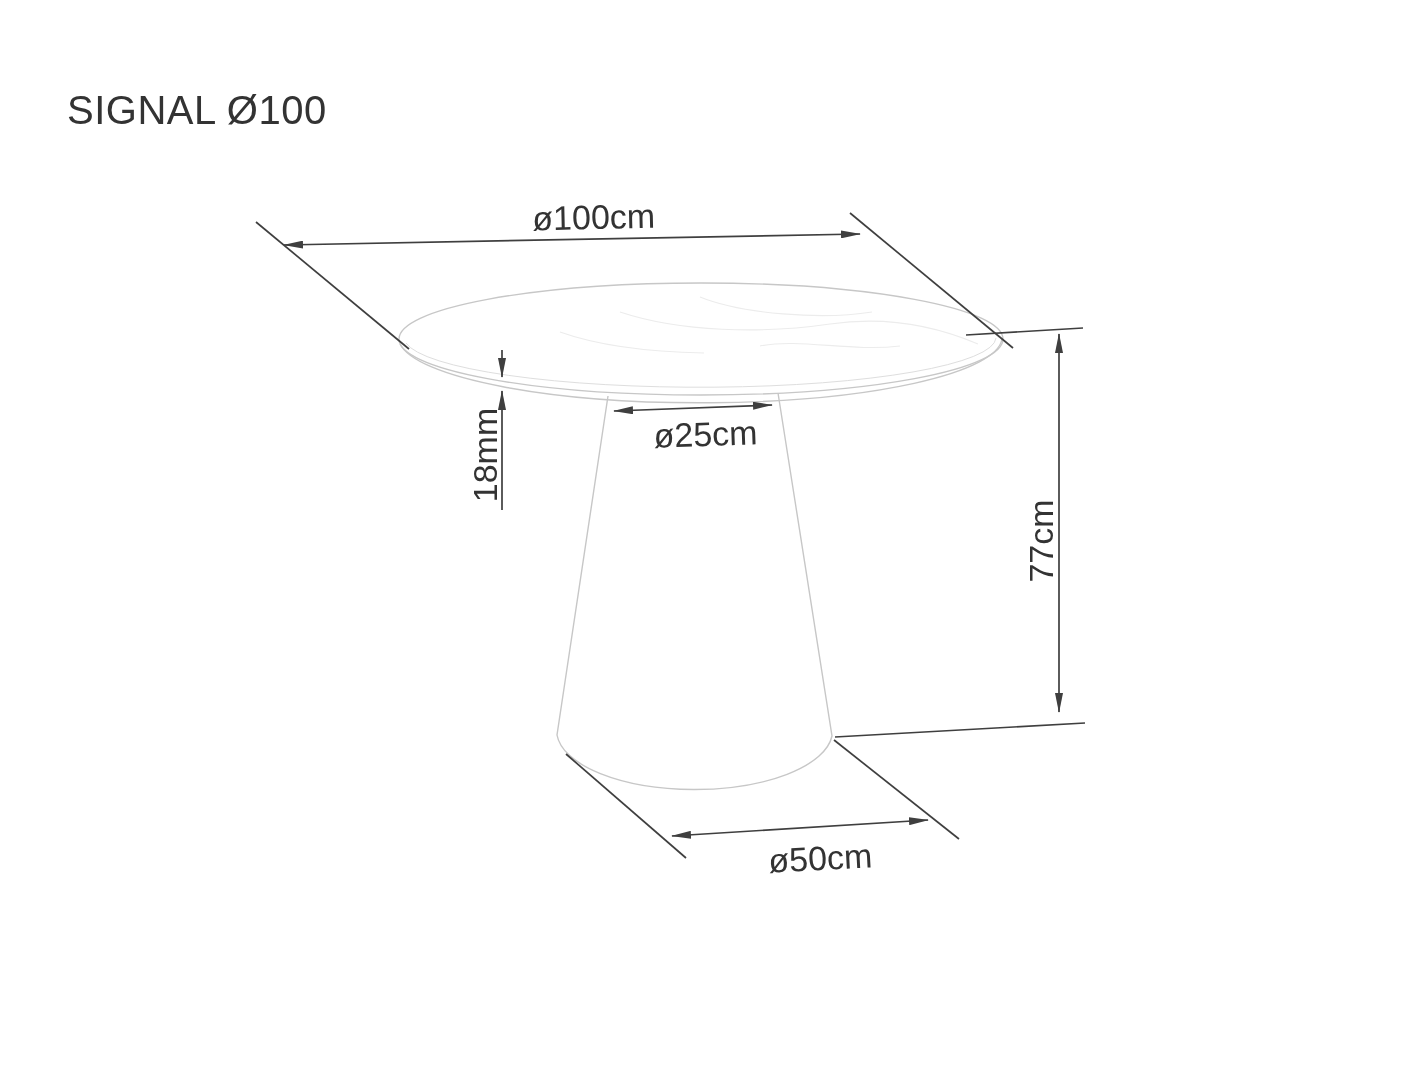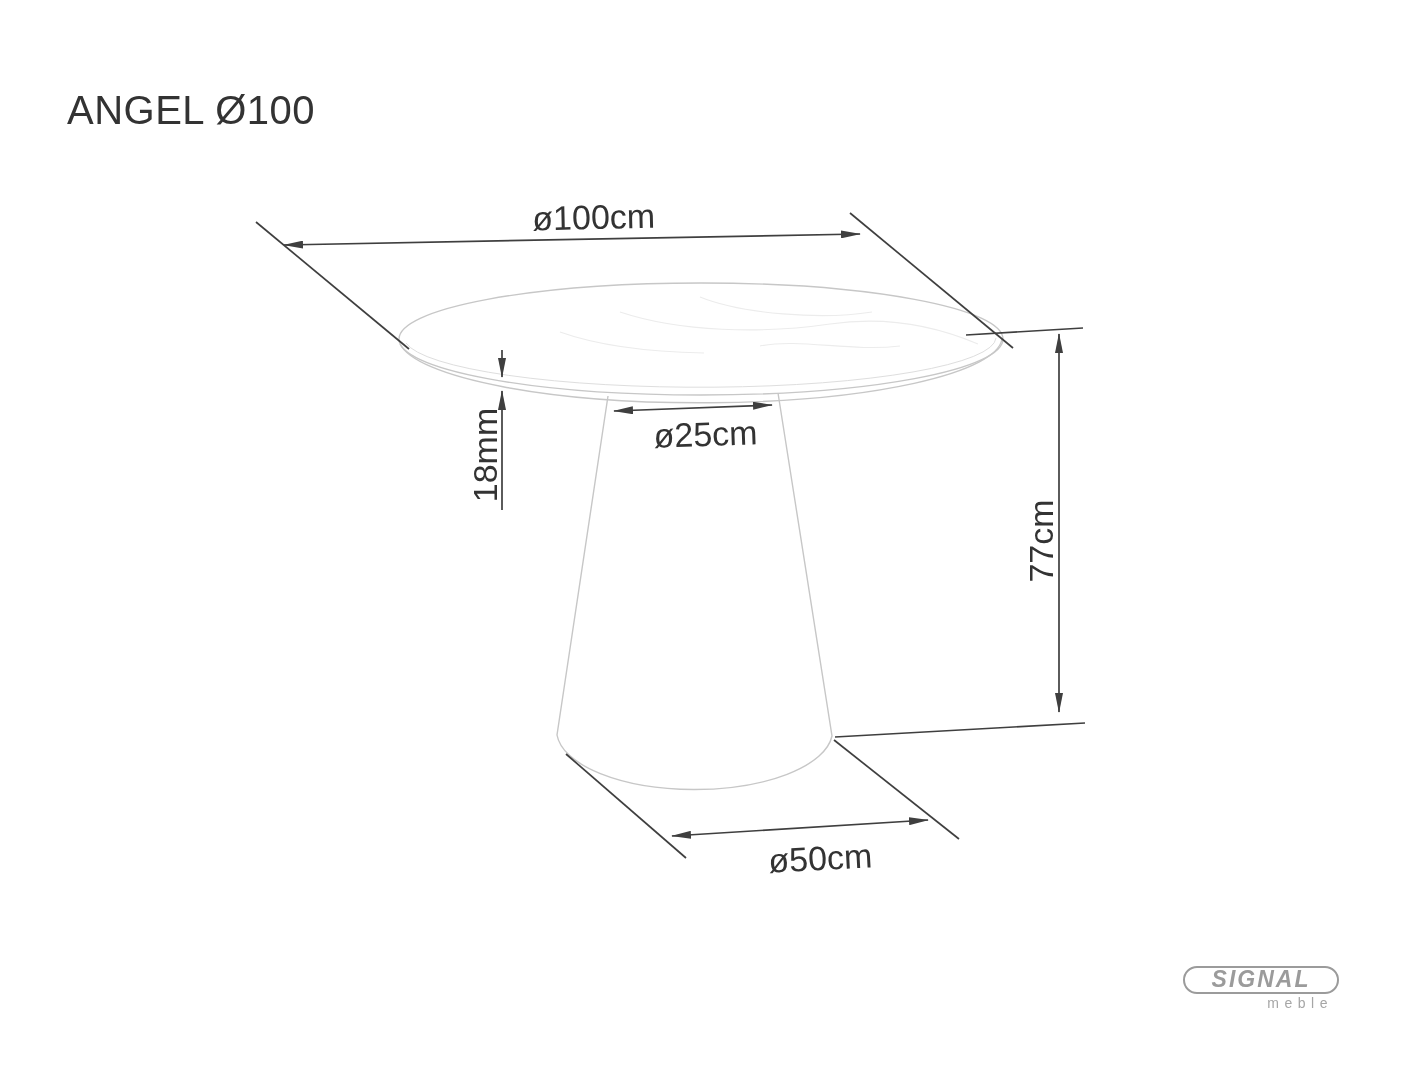--- a/index.html
+++ b/index.html
@@ -53,21 +53,21 @@
     font-size:14px;
     letter-spacing:5.5px;
     color:#a6a6a6;
   }
 </style>
 </head>
 <body>
 
 <div class="page">
 
-  <div class="title">ANGEL Ø100</div>
+  <div class="title">SIGNAL Ø100</div>
 
   <svg class="diagram" width="1412" height="1080" viewBox="0 0 1412 1080">
     <defs>
       <marker id="arr" viewBox="0 0 20 8" refX="19" refY="4" markerWidth="20" markerHeight="8" markerUnits="userSpaceOnUse" orient="auto-start-reverse">
         <path d="M0,0 L20,4 L0,8 Z" fill="#3f3f3f"></path>
       </marker>
     </defs>
 
     <g fill="none" stroke="#c7c7c7" stroke-width="1.4">
 
@@ -116,20 +116,14 @@
 
       <g>
         <path d="M 566 754 L 686 858"></path>
         <path d="M 834 740 L 959 839"></path>
         <path marker-start="url(#arr)" marker-end="url(#arr)" d="M 672 836 L 928 820"></path>
         <text stroke="none" text-anchor="middle" x="821" y="870" transform="rotate(-3 821 870)">ø50cm</text>
       </g>
     </g>
   </svg>
 
-  <div class="logo">
-    <div class="logo-pill">
-      <span class="logo-brand">SIGNAL</span>
-    </div>
-    <div class="logo-sub">meble</div>
-  </div>
 
 </div>
 
 </body></html>

